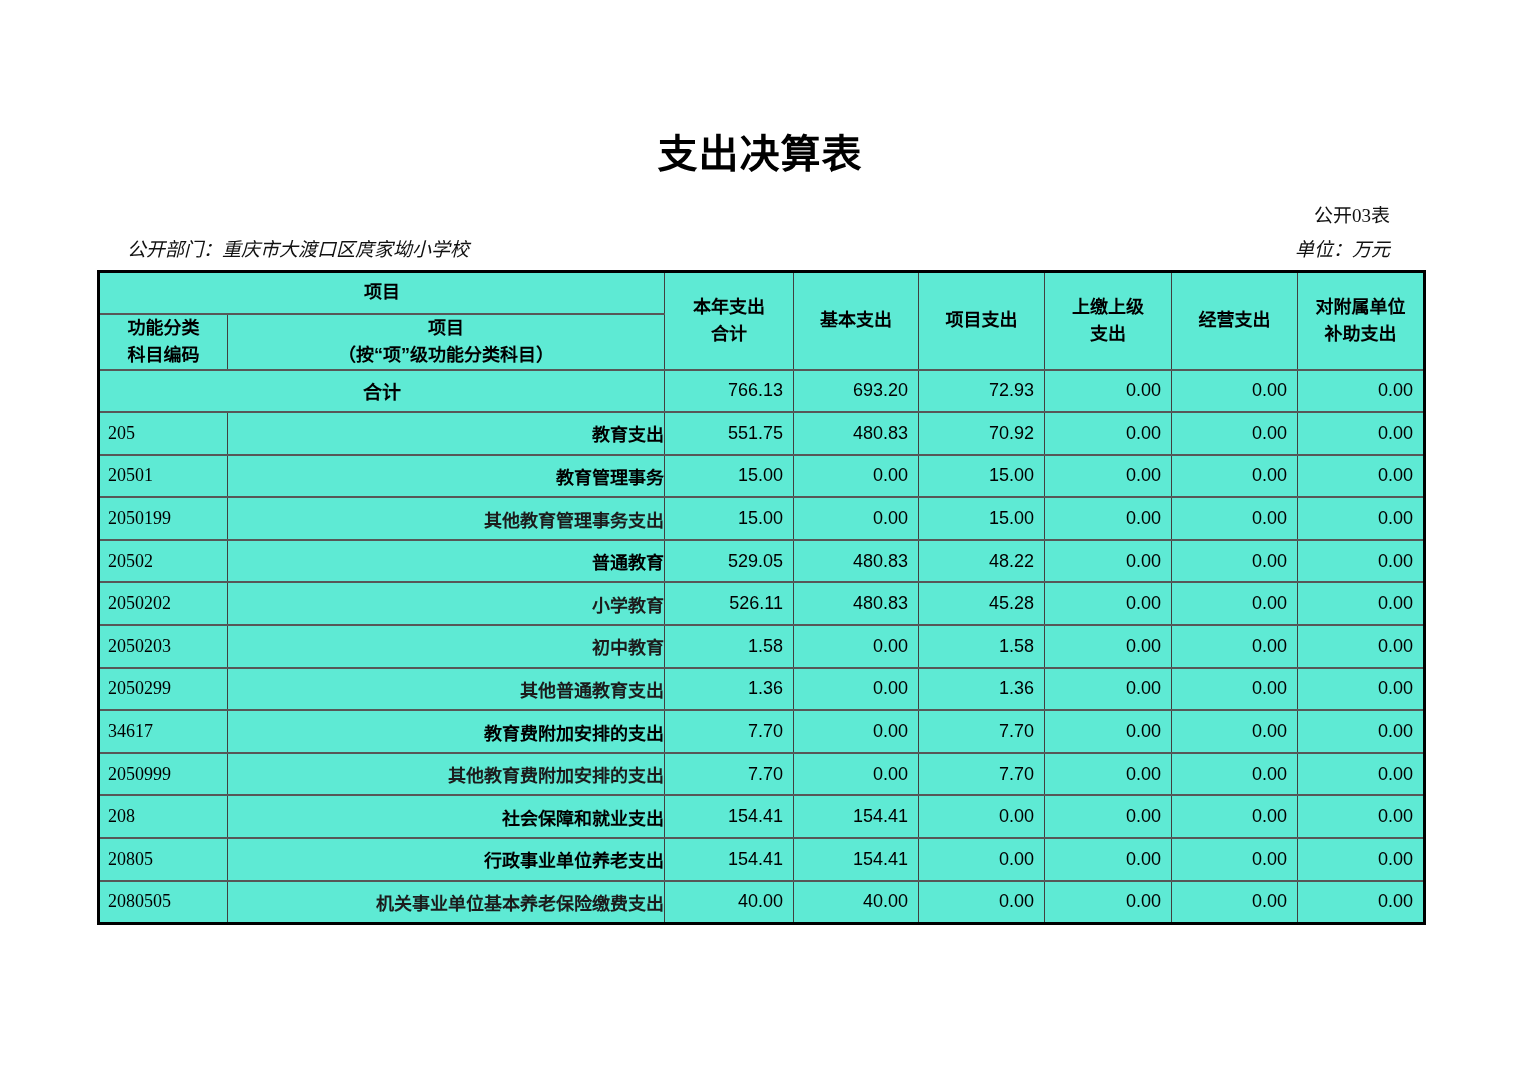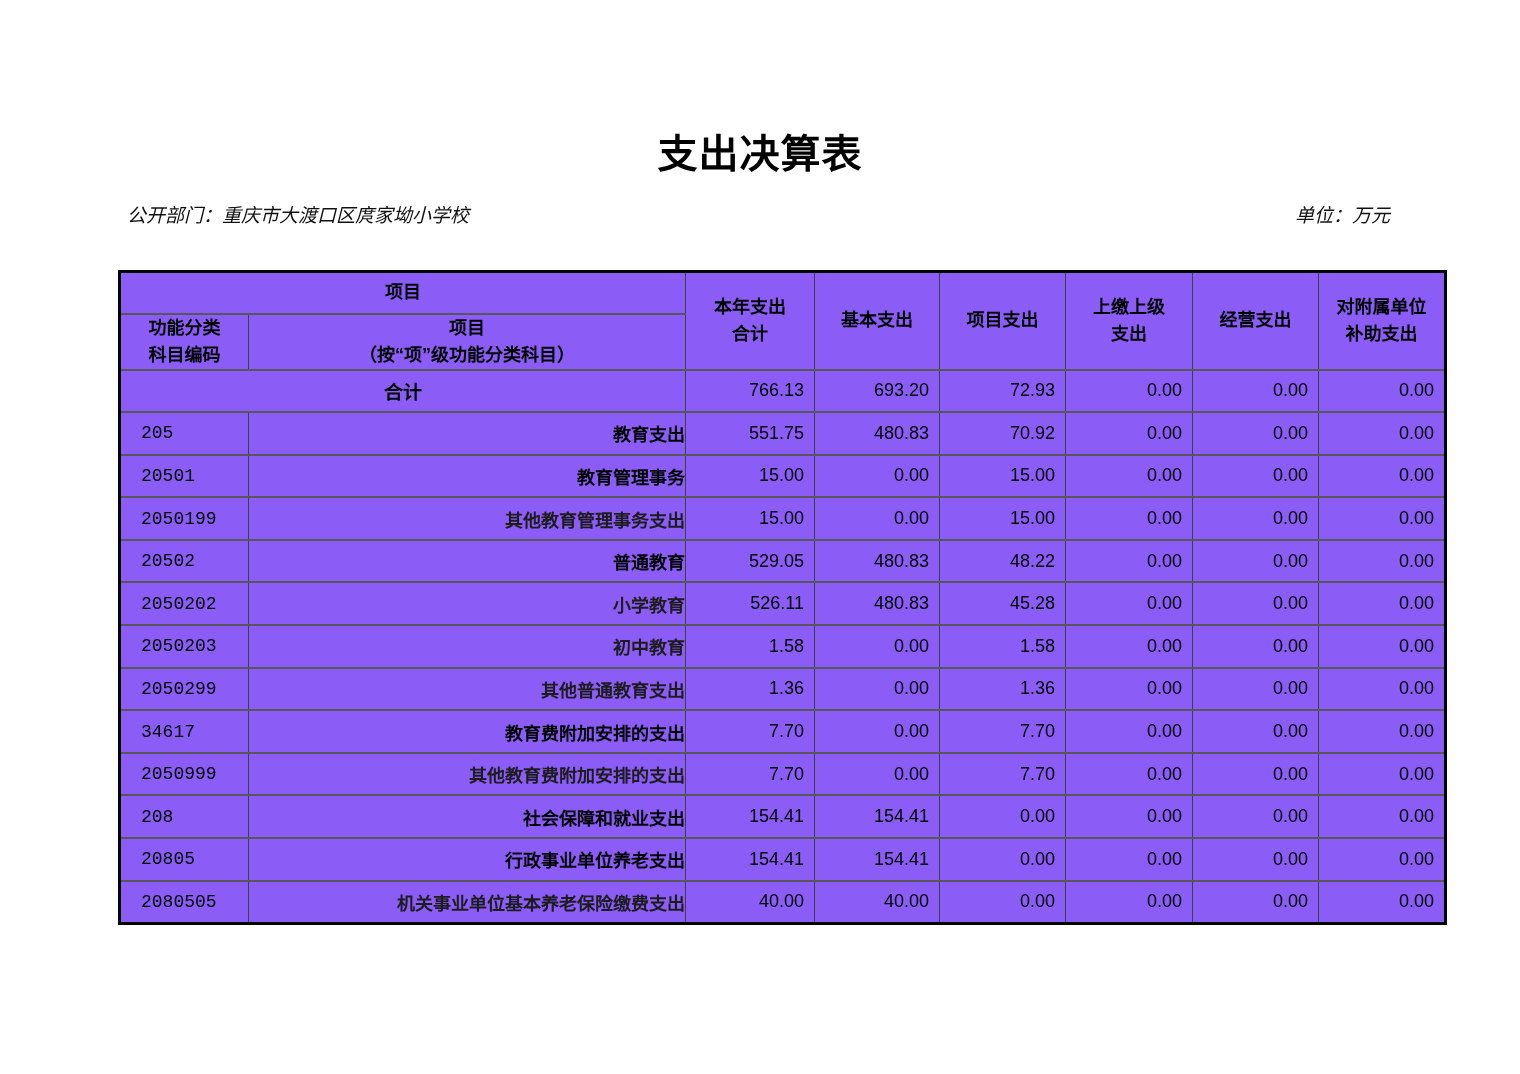--- a/index.html
+++ b/index.html
@@ -21,40 +21,40 @@
     font-family:"Liberation Serif","DejaVu Serif",serif;
     font-size:19px;color:#111;
   }
   .meta-row{height:34px;line-height:34px;box-sizing:border-box;}
   .meta-row.right{text-align:right;padding-right:33px;}
   .meta-row.split{display:flex;justify-content:space-between;padding-left:30px;padding-right:33px;font-style:italic;}
 
   table.report{
     position:absolute;top:270px;left:97px;width:1326px;height:652px;
     border-collapse:collapse;table-layout:fixed;
-    border:3px solid #000;background:#8b5cf6;margin-left:21px;
+    border:3px solid #000;background:#5eead4;
   }
   .report th,.report td{
     border:1px solid #404040;
     border-top:2px solid #575757;
     vertical-align:middle;overflow:hidden;
     padding:0;
   }
   .report thead tr.h1{height:42px;}
   .report thead tr.h2{height:56px;}
   .report tbody tr{height:42.6px;}
 
   .th{
     font-size:18px;font-weight:600;text-align:center;
     white-space:pre-line;line-height:27px;
     font-family:"Liberation Sans","DejaVu Sans",sans-serif;
   }
   td.code-cell{
-    text-align:left;padding-left:20px;font-size:18px;font-weight:400;
-    font-family:Liberation Mono, monospace;
+    text-align:left;padding-left:8px;font-size:18px;font-weight:400;
+    font-family:Liberation Serif, serif;
   }
   td.name-cell{
     text-align:right;font-size:18px;
     font-family:"Liberation Serif","DejaVu Serif",serif;
   }
   td.name-class{font-weight:700;padding-left:10px;color:#000;}
   td.name-item{font-weight:700;padding-left:42px;color:#1c1c1c;}
   td.total-label{
     text-align:center;font-weight:700;font-size:19px;
     font-family:"Liberation Sans","DejaVu Sans",sans-serif;
@@ -65,20 +65,23 @@
   }
 </style>
 </head>
 <body>
 
 <div class="page">
 
   <h1 class="title">支出决算表</h1>
 
   <div class="meta">
+    <div class="meta-row right">
+      <span>公开03表</span>
+    </div>
     <div class="meta-row split">
       <span>公开部门：重庆市大渡口区庹家坳小学校</span>
       <span>单位：万元</span>
     </div>
   </div>
 
   <table class="report">
     <colgroup>
       <col style="width:129px">
       <col style="width:437px">

